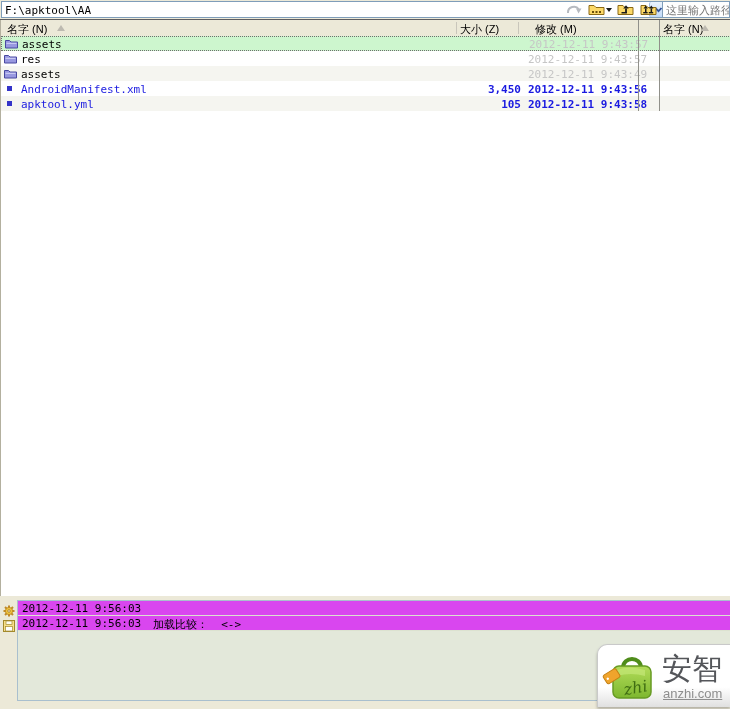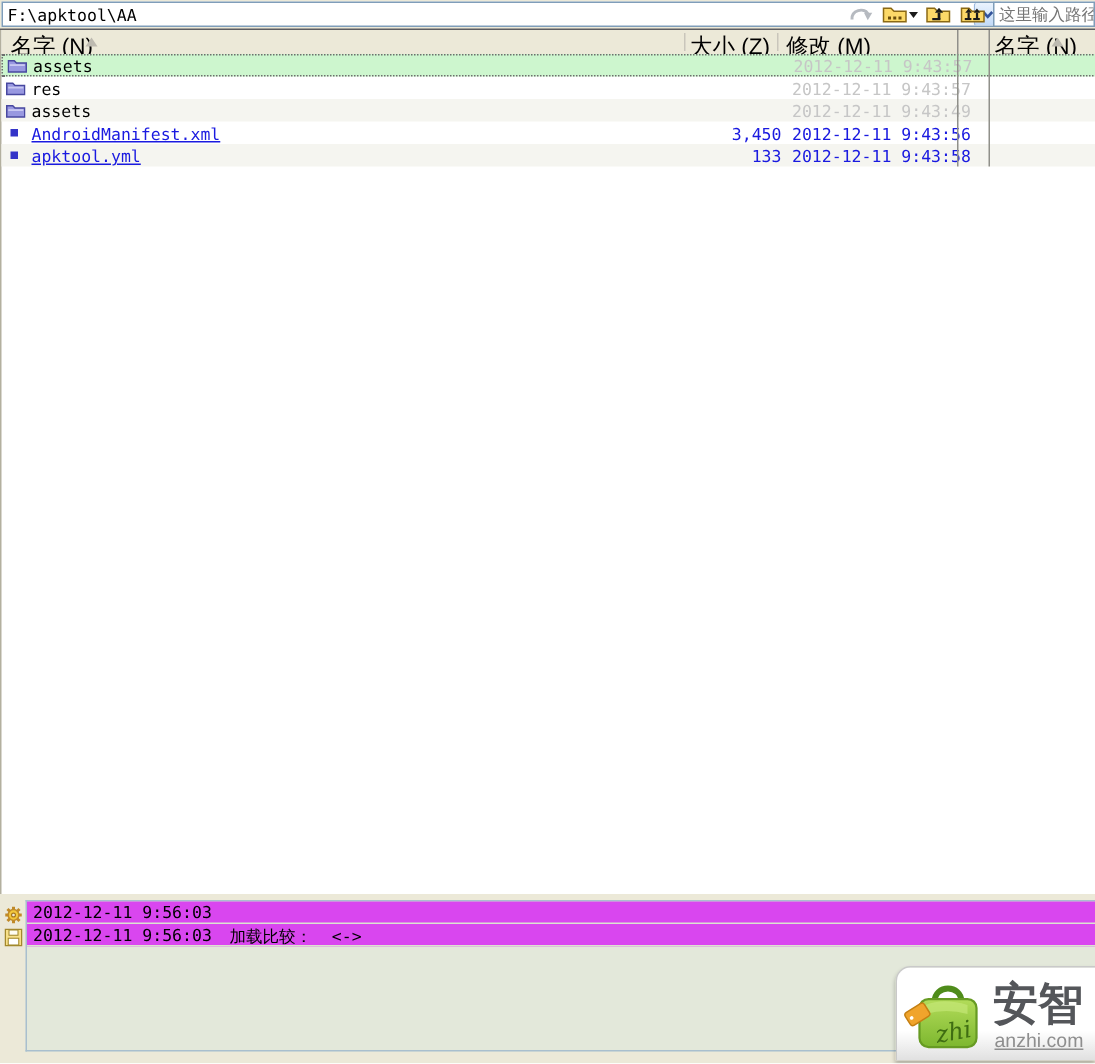--- a/index.html
+++ b/index.html
@@ -19,59 +19,59 @@
   .dd-tri{position:absolute;left:606px;top:8px;width:0;height:0;
           border-left:3px solid transparent;border-right:3px solid transparent;border-top:4px solid #1a1a1a;}
   .path-input{position:absolute;left:662px;top:1px;width:68px;height:17px;border:1px solid #7F9DB9;
               box-sizing:border-box;font:11px "Liberation Sans",sans-serif;color:#9a9a9a;
               padding:1px 0 0 3px;background:#fff;outline:none;}
 
   
   .list{position:absolute;left:0;top:20px;width:730px;height:576px;background:#fff;
         border-left:1px solid #B3B09F;box-sizing:border-box;}
   .hdr{position:absolute;left:0;top:0;width:730px;height:16px;background:#ECE9D8;}
-  .hdr-label{position:absolute;top:2px;font-size:15px;color:#000;white-space:pre;}
+  .hdr-label{position:absolute;top:2px;font-size:11px;color:#000;white-space:pre;}
   .hdr-sep{position:absolute;top:2px;width:1px;height:12px;background:#C9C6BB;}
   .tri-up{position:absolute;width:0;height:0;border-left:4px solid transparent;
           border-right:4px solid transparent;border-bottom:6px solid #BDBAB0;}
   .pane-div{position:absolute;top:0;width:1px;height:91px;background:#90908A;}
 
   .row{position:absolute;left:0;width:730px;height:15px;box-sizing:border-box;
        font:11px "DejaVu Sans Mono",monospace;}
   .row.alt{background:#F5F5F0;}
   .row.sel{background:#CDF6CE;border-top:1px dotted #6E6E6E;border-bottom:1px dotted #6E6E6E;
            border-left:1px dotted #6E6E6E;padding-left:19px;}
   .row .name{position:absolute;left:20px;top:2px;color:#000;white-space:pre;}
   .row.sel .name{top:1px;}
   .row.sel .micon{top:1px;}
-  .row.file .name{color:#1A1AE0;text-decoration:underline;}
+  .row.file .name{color:#1A1AE0;}
   .size{position:absolute;left:410px;width:110px;top:2px;text-align:right;color:#1A1AE0;white-space:pre;}
   .mod{position:absolute;left:527px;top:2px;white-space:pre;}
   .row.sel .mod{top:1px;}
   .row.folder .mod{color:#C6C6C6;}
-  .row.file .mod,.row.file .size{color:#1A1AE0;}
+  .row.file .mod,.row.file .size{color:#1A1AE0;font-weight:bold;}
   .micon{position:absolute;left:3px;top:2px;}
   .sqicon{position:absolute;left:6px;top:5px;width:5px;height:5px;background:#3434C8;}
 
   
   .split{position:absolute;left:0;top:596px;width:730px;height:4px;background:#ECE9D8;}
   .logpanel{position:absolute;left:0;top:600px;width:730px;height:109px;background:#ECE9D8;}
   .gut-icon{position:absolute;left:3px;}
   .logbox{position:absolute;left:17px;top:0;width:713px;height:101px;
           border:1px solid #A9BFCE;border-right:none;box-sizing:border-box;background:#E3E8DA;}
   .logrow{position:relative;height:14px;background:#d946ef;border-bottom:1px solid #DCE2D0;}
   .logtime{position:absolute;left:4px;top:1px;font:11px "DejaVu Sans Mono",monospace;color:#000;white-space:pre;}
   .logmsg{position:absolute;left:135px;top:1px;font:11px "DejaVu Sans Mono",monospace;color:#000;white-space:pre;}
 
   
   .wm{position:absolute;right:0;top:644px;width:132px;height:62px;
       background:linear-gradient(#FFFFFF 68%,#E0E0E0);border:1px solid #C9C9C9;
       border-right:none;border-bottom:none;border-radius:10px 0 0 0;
       box-shadow:0 2px 3px rgba(0,0,0,.25);}
-  .wm-brand{position:absolute;left:64px;top:4px;font-size:30px;font-weight:bold;color:#54565A;}
+  .wm-brand{position:absolute;left:64px;top:4px;font-size:30px;font-weight:normal;color:#54565A;}
   .wm-domain{position:absolute;left:65px;top:41px;font-size:13px;color:#8E8E8E;text-decoration:underline;}
   .wm-bag{position:absolute;left:4px;top:5px;}
 </style>
 </head>
 <body>
 
 <div class="screen">
 
   <div class="toolbar">
     <div class="combo">
@@ -124,21 +124,21 @@
     <input class="path-input" placeholder="这里输入路径" style="">
   </div>
 
   <div class="list">
     <div class="hdr">
       <span class="hdr-label" style="left:6px">名字 (N)</span>
       <span class="tri-up" style="left:56px;top:5px"></span>
       <span class="hdr-sep" style="left:455px"></span>
       <span class="hdr-label" style="left:459px">大小 (Z)</span>
       <span class="hdr-sep" style="left:517px"></span>
-      <span class="hdr-label" style="left:523px">修改 (M)</span>
+      <span class="hdr-label" style="left:534px">修改 (M)</span>
       <span class="hdr-label" style="left:662px">名字 (N)</span>
       <span class="tri-up" style="left:700px;top:5px"></span>
     </div>
 
     <div class="row folder sel" style="top:16px">
       <span class="micon">
         <svg width="13" height="11">
             <path d="M0.5,2.5 h4 l1.5,1.5 h6.5 v6 h-12 z" fill="#9898E0" stroke="#4848A0" stroke-width="1"></path>
             <rect x="1.5" y="4.8" width="10" height="1.2" fill="#C9C9F2"></rect>
           </svg>
@@ -171,21 +171,21 @@
     </div>
     <div class="row file" style="top:61px">
       <span class="sqicon"></span>
       <span class="name">AndroidManifest.xml</span>
       <span class="size">3,450</span>
       <span class="mod">2012-12-11 9:43:56</span>
     </div>
     <div class="row file alt" style="top:76px">
       <span class="sqicon"></span>
       <span class="name">apktool.yml</span>
-      <span class="size">133</span>
+      <span class="size">105</span>
       <span class="mod">2012-12-11 9:43:58</span>
     </div>
 
     <span class="pane-div" style="left:637px"></span>
     <span class="pane-div" style="left:658px"></span>
   </div>
 
   <div class="split"></div>
 
   <div class="logpanel">

